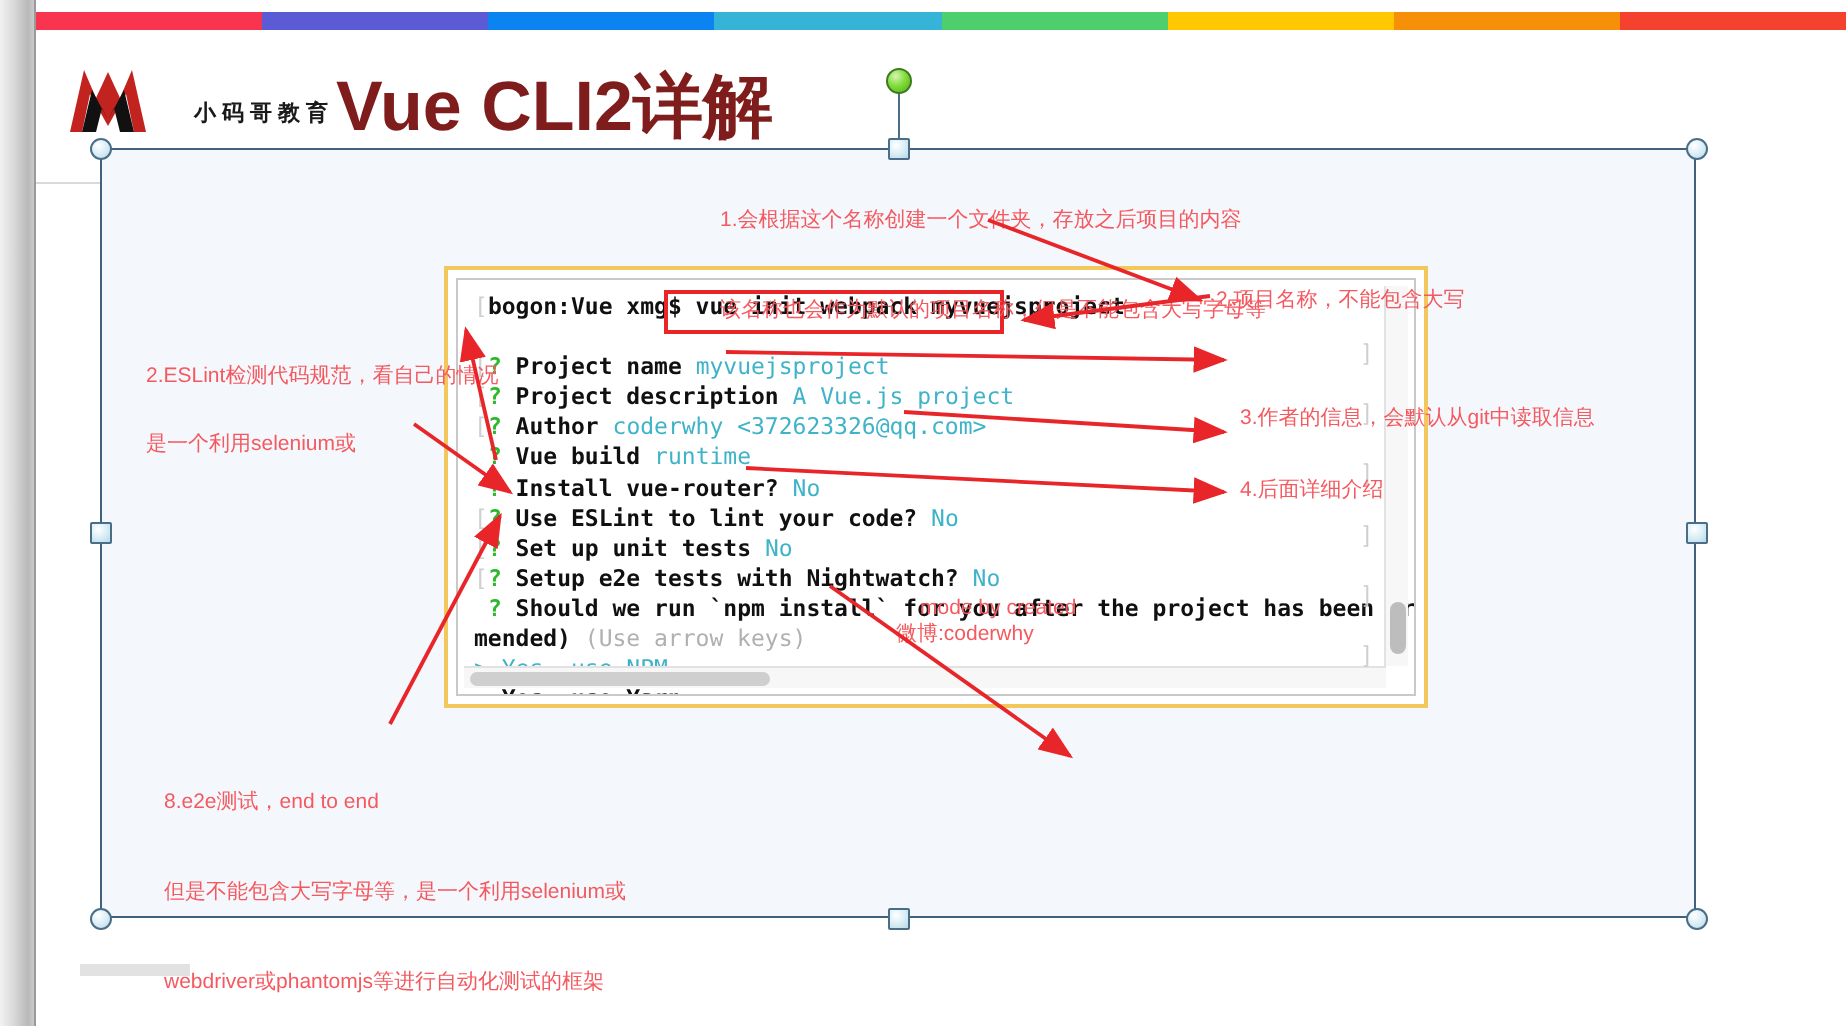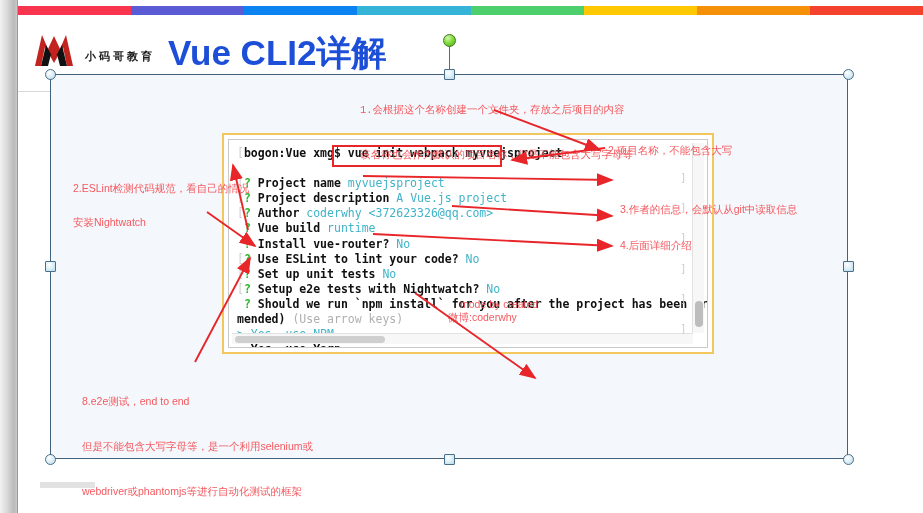--- a/index.html
+++ b/index.html
@@ -25,29 +25,29 @@
   .slide{
     position:absolute;left:18px;top:15px;width:905px;height:467px;background:#ffffff;
   }
   .slide-bottom{
     position:absolute;left:18px;top:482px;width:905px;height:31px;background:#ffffff;
   }
   .hair-rule{position:absolute;left:18px;top:91px;width:45px;height:1px;background:#d9d9d9;}
   .hair-rule2{position:absolute;left:40px;top:482px;width:55px;height:6px;background:#e2e2e2;}
 
   
-  .logo-wrap{position:absolute;left:33px;top:33px;display:flex;align-items:flex-end;gap:10px;}
+  .logo-wrap{position:absolute;left:33px;top:33px;display:flex;align-items:flex-end;gap:22px;}
   .logo-mark{width:42px;height:34px;}
   .logo-text{
     font-size:11px;color:#1a1a1a;font-weight:bold;letter-spacing:3px;
     padding-bottom:3px;white-space:nowrap;
   }
   .deck-title{
     position:absolute;left:168px;top:30px;
-    font-size:35px;font-weight:bold;color:#1d4ed8;white-space:nowrap;
+    font-size:35px;font-weight:bold;color:#7f1d1d;white-space:nowrap;
     letter-spacing:0px;
     text-align:center;
   }
 
   
   .content-frame{
     position:absolute;left:50px;top:74px;width:798px;height:385px;
     background:#f4f8fc;
     border:1px solid #41617d;
     box-sizing:border-box;
@@ -182,21 +182,21 @@
           <div>]</div>
           <div>]</div>
         </div>
       </div>
   </div>
   <div class="cmd-box"></div>
 
   <div class="anno" style="left:460px;top:297px;">mode by created</div>
   <div class="anno" style="left:448px;top:310px;">微博:coderwhy</div>
 
-  <div class="anno" style="left:360px;top:73px;font-family:Liberation Mono, monospace;">
+  <div class="anno" style="left:360px;top:73px;">
     <div>1.会根据这个名称创建一个文件夹，存放之后项目的内容</div>
     <div>该名称也会作为默认的项目名称，但是不能包含大写字母等</div>
   </div>
 
   <div class="anno" style="left:608px;top:113px;">
     <div>2.项目名称，不能包含大写</div>
   </div>
 
   <div class="anno" style="left:620px;top:172px;">
     <div>3.作者的信息，会默认从git中读取信息</div>
@@ -205,21 +205,21 @@
   <div class="anno" style="left:620px;top:208px;">
     <div>4.后面详细介绍</div>
   </div>
 
 
   <div class="anno" style="left:73px;top:151px;">
     <div>2.ESLint检测代码规范，看自己的情况</div>
   </div>
 
   <div class="anno" style="left:73px;top:185px;">
-    <div>安装Nightwatch</div>
+    <div>是一个利用selenium或</div>
   </div>
 
   <div class="anno" style="left:82px;top:364px;">
     <div>8.e2e测试，end to end</div>
     <div>但是不能包含大写字母等，是一个利用selenium或</div>
     <div>webdriver或phantomjs等进行自动化测试的框架</div>
   </div>
 
 
   <svg class="overlay">

